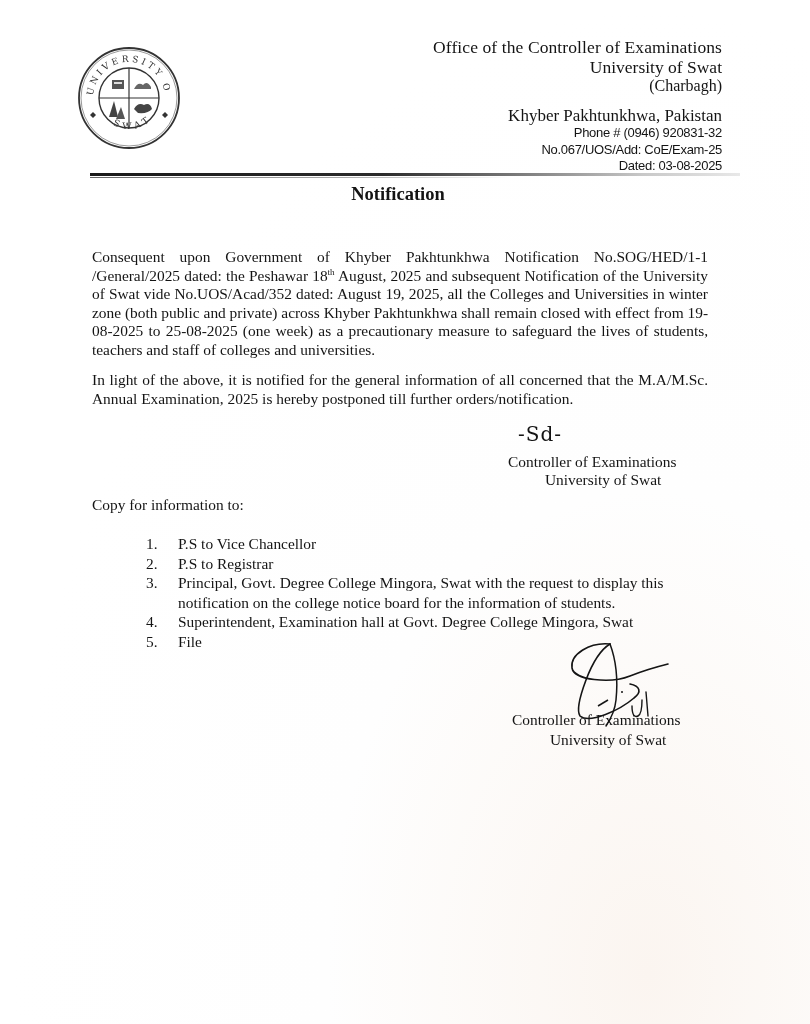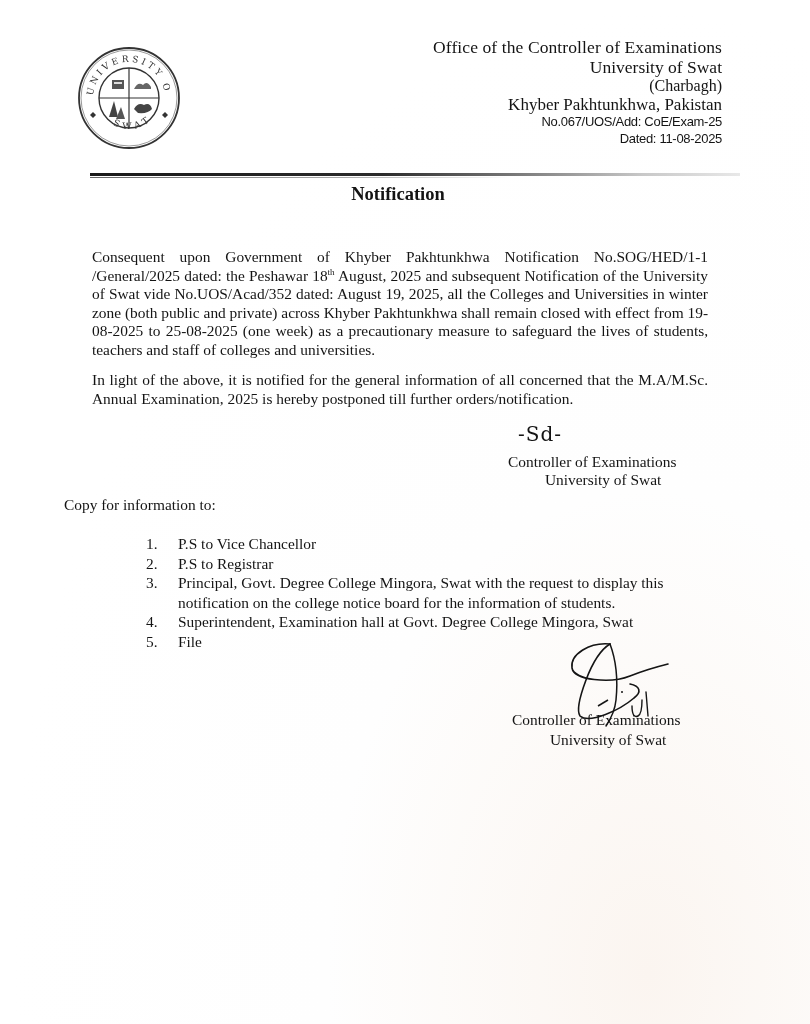--- a/index.html
+++ b/index.html
@@ -41,20 +41,21 @@
     }
     .header .univ {
       font-size: 17.5px;
     }
     .header .campus {
       font-size: 16px;
       font-family: Liberation Serif, serif;
     }
     .header .province {
       font-size: 17px;
+      margin-top: 11px;
     }
     .header .small {
       font-family: "Liberation Sans Narrow", "Liberation Sans", sans-serif;
       font-size: 13px;
       line-height: 1.28;
       transform-origin: right;
       letter-spacing: -0.3px;
     }
     .rule {
       position: absolute;
@@ -115,21 +116,21 @@
       font-family: "DejaVu Serif", serif;
       font-size: 20px;
       margin-left: 10px;
       height: 28px;
       letter-spacing: 1px;
     }
     .sig1 .line1 { display: block; }
     .sig1 .line2 { display: block; margin-left: 37px; }
     .copy-label {
       position: absolute;
-      left: 64px;
+      left: 92px;
       top: 496px;
       font-size: 15.4px;
     }
     .copy-list {
       position: absolute;
       left: 146px;
       top: 534px;
       width: 580px;
       margin: 0;
       padding: 0;
@@ -203,22 +204,23 @@
       <path d="M 14 70 l 3 -3 l 3 3 l -3 3 z" fill="#333"></path>
       <path d="M 86 70 l 3 -3 l 3 3 l -3 3 z" fill="#333"></path>
     </svg>
   </div>
 
   <div class="header">
     <div class="office">Office of the Controller of Examinations</div>
     <div class="univ">University of Swat</div>
     <div class="campus">(Charbagh)</div>
     <div class="province">Khyber Pakhtunkhwa, Pakistan</div>
+    <div class="small">Phone # (0946) 920831-32</div>
     <div class="small">No.067/UOS/Add: CoE/Exam-25</div>
-    <div class="small">Dated: 11-08-2025</div>
+    <div class="small">Dated: 03-08-2025</div>
   </div>
 
   <div class="rule"></div>
   <div class="rule2"></div>
 
   <div class="title">
     <span>Notification</span>
   </div>
 
   <div class="body-text">

